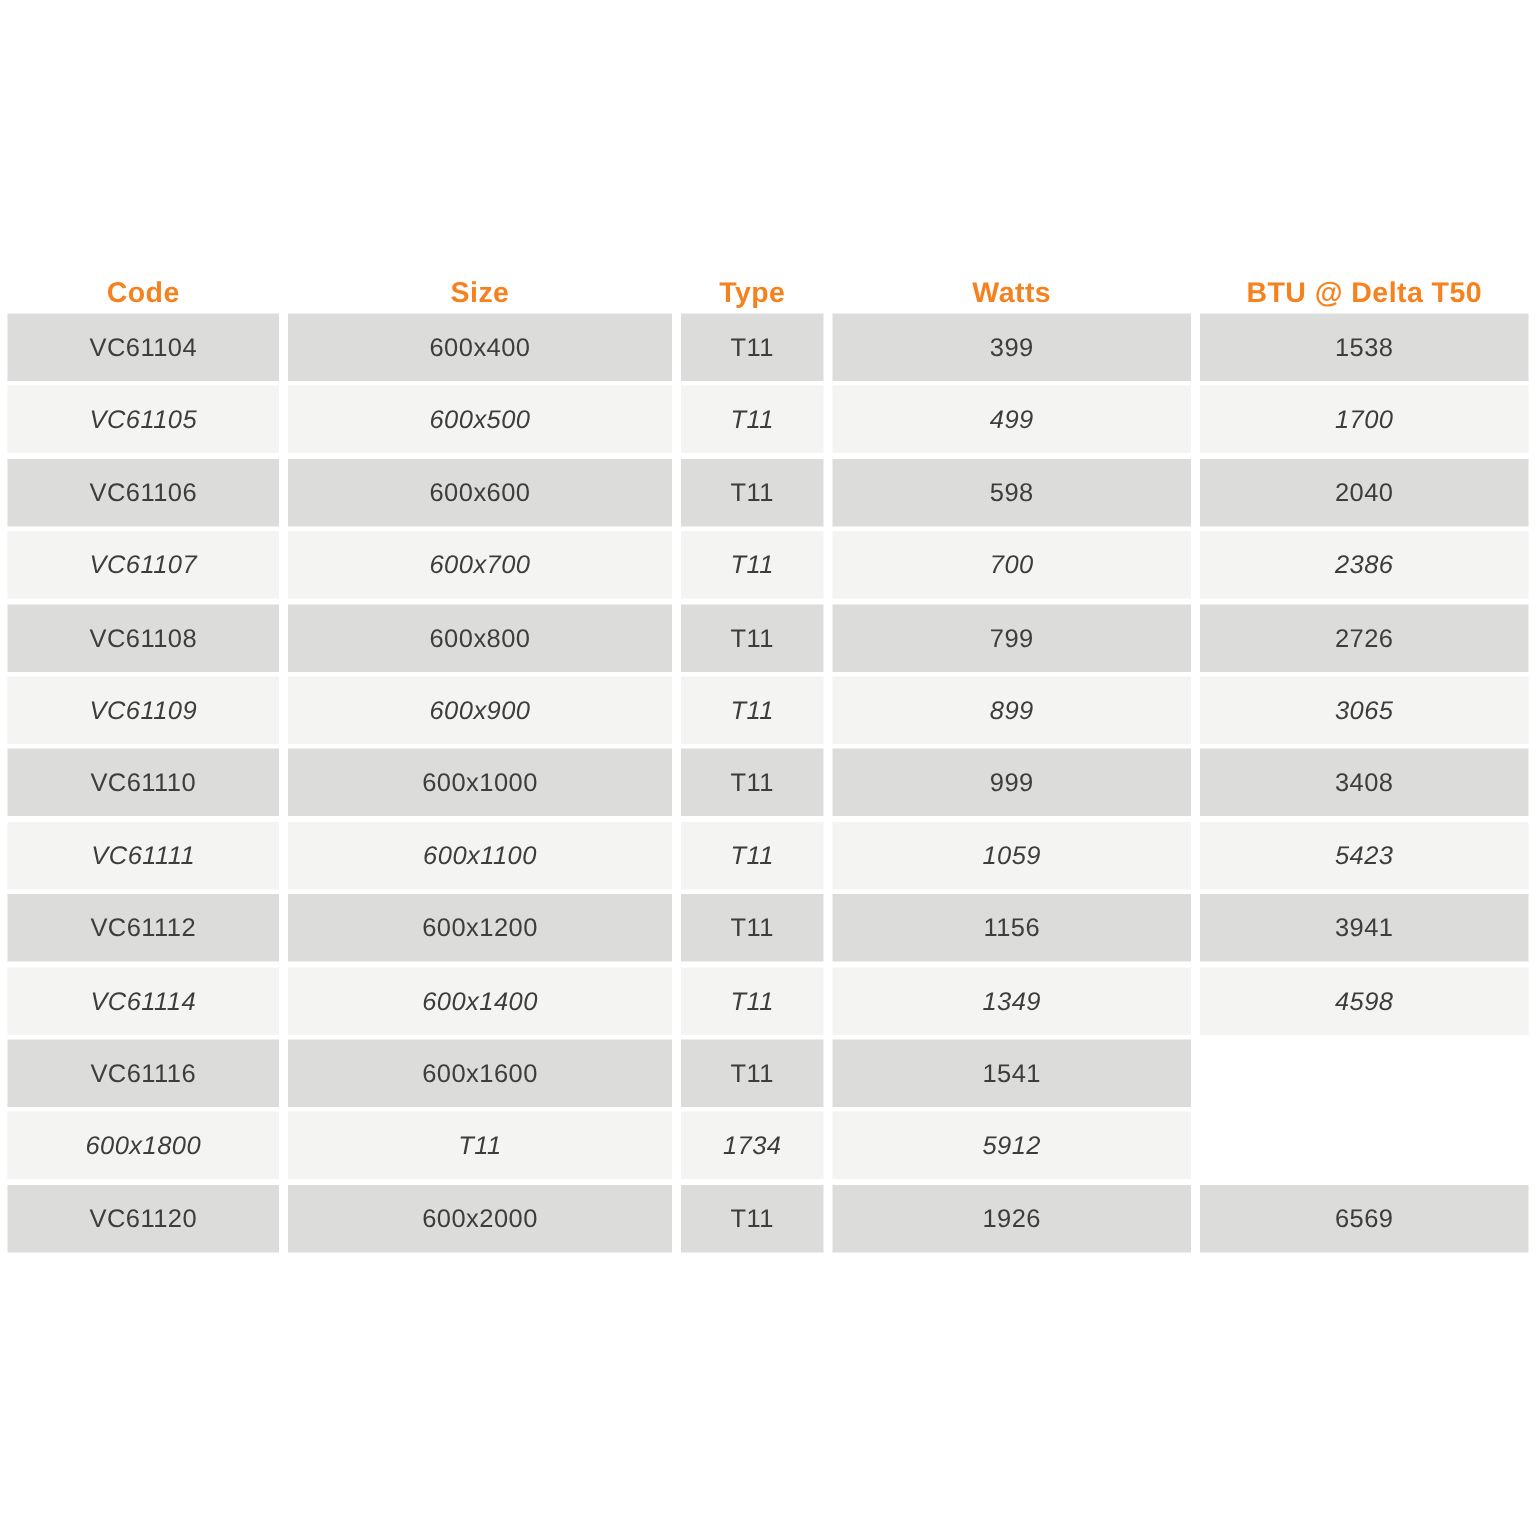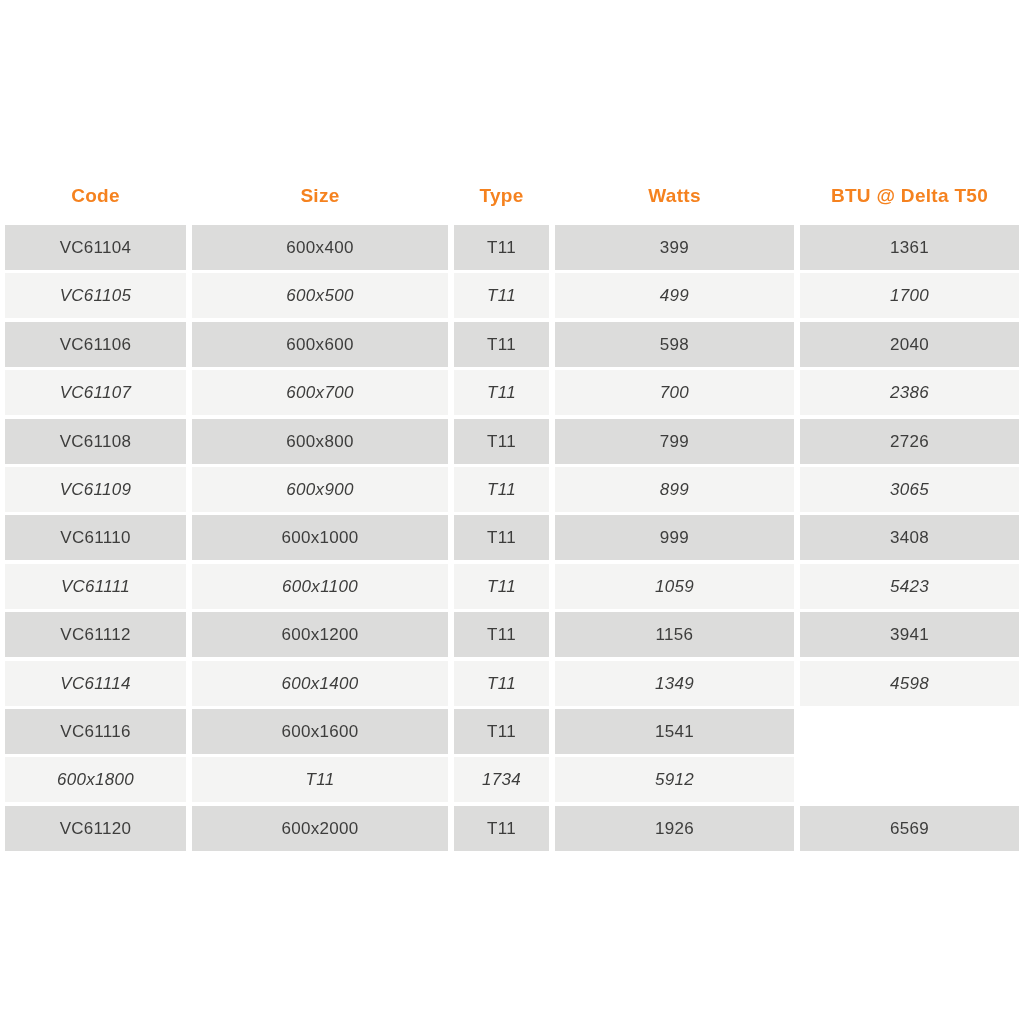--- a/index.html
+++ b/index.html
@@ -22,21 +22,20 @@
     left: 5px;
     top: 183px;
     width: 1014px;
   }
   .thead, .tr {
     display: grid;
     grid-template-columns: 181px 256px 95px 239px 219px;
     column-gap: 6px;
   }
   .thead {
-    margin-bottom: 16px;
   }
   .th {
     height: 26px;
     line-height: 26px;
     text-align: center;
     font-size: 19px;
     font-weight: bold;
     color: #f5821f;
     letter-spacing: 0.3px;
   }
@@ -65,21 +64,21 @@
       <div class="th">Type</div>
       <div class="th">Watts</div>
       <div class="th">BTU @ Delta T50</div>
     </div>
     <div class="tbody">
         <div class="tr dark">
           <div class="td">VC61104</div>
           <div class="td">600x400</div>
           <div class="td">T11</div>
           <div class="td">399</div>
-          <div class="td">1361</div>
+          <div class="td">1538</div>
         </div>
         <div class="tr light">
           <div class="td">VC61105</div>
           <div class="td">600x500</div>
           <div class="td">T11</div>
           <div class="td">499</div>
           <div class="td">1700</div>
         </div>
         <div class="tr dark">
           <div class="td">VC61106</div>

